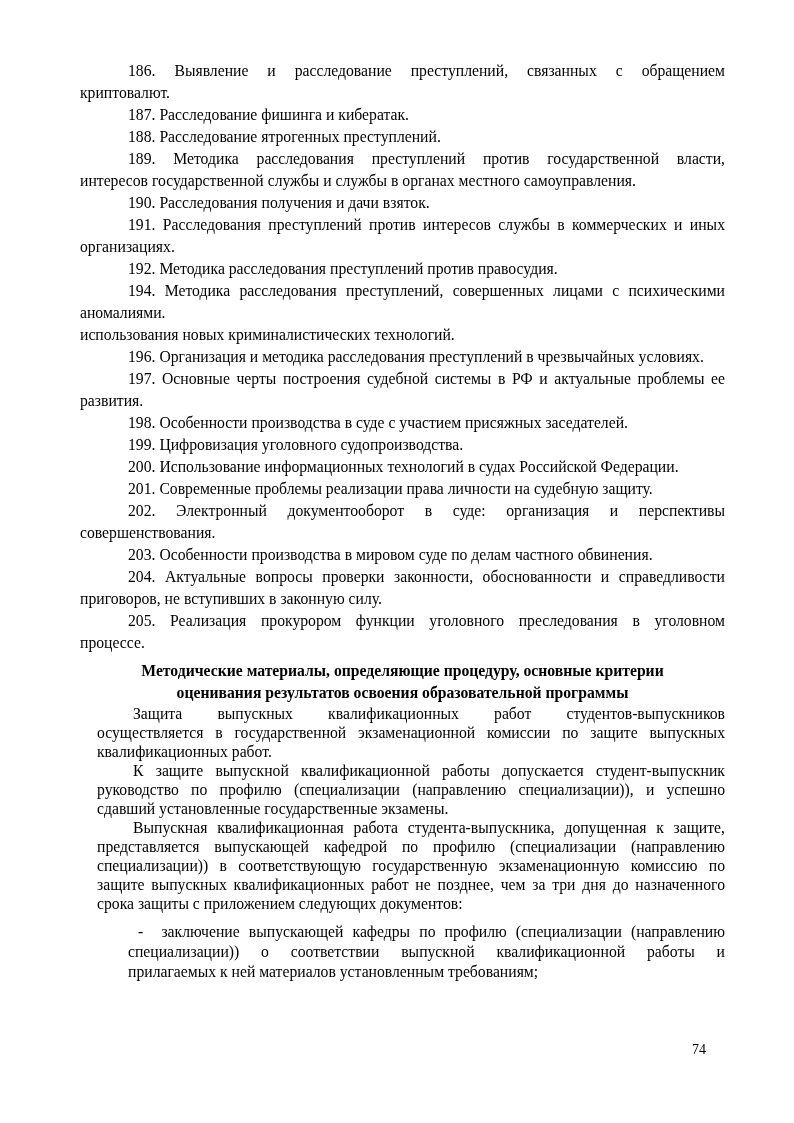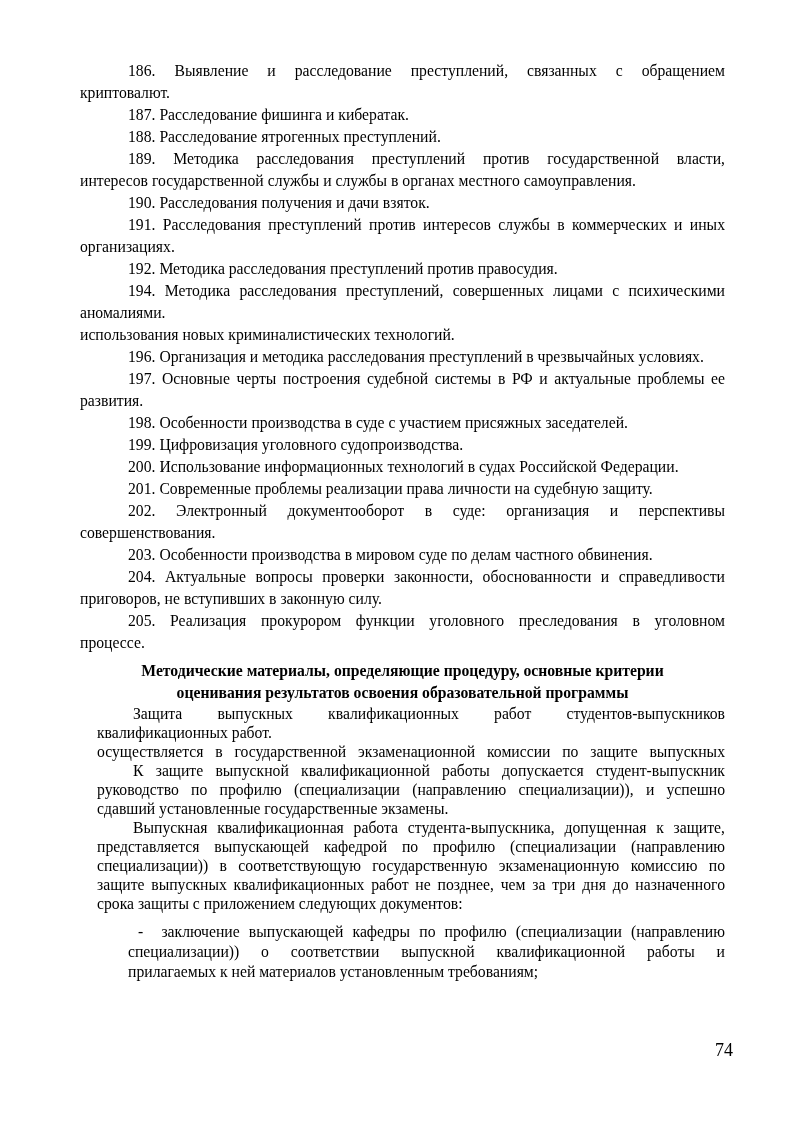--- a/index.html
+++ b/index.html
@@ -47,22 +47,22 @@
     .section .line { line-height: 19px; }
     .ind-sec { padding-left: 36px; }
     
     .bullet { margin-left: 48px; margin-top: 9px; }
     .bullet .line { line-height: 20px; }
     .ind-bullet { padding-left: 10px; }
     
     .page-number {
       position: absolute;
       top: 1041px;
-      right: 61px;
-      font-size: 18px;
+      right: 88px;
+      font-size: 14px;
       line-height: 18px;
       color: #000000;
     }
   </style>
 </head>
 <body>
 
 <div class="page">
   <div class="content">
 
@@ -135,22 +135,22 @@
       </div>
 
     <div class="heading">
       <div class="hline">Методические материалы, определяющие процедуру, основные критерии</div>
       <div class="hline">оценивания результатов освоения образовательной программы</div>
     </div>
 
     <div class="section">
         <div>
           <div class="line ind-sec">Защита выпускных квалификационных работ студентов-выпускников</div>
+          <div class="line">осуществляется в государственной экзаменационной комиссии по защите выпускных</div>
           <div class="line last">квалификационных работ.</div>
-          <div class="line">осуществляется в государственной экзаменационной комиссии по защите выпускных</div>
         </div>
         <div>
           <div class="line ind-sec">К защите выпускной квалификационной работы допускается студент-выпускник</div>
           <div class="line">руководство по профилю (специализации (направлению специализации)), и успешно</div>
           <div class="line last">сдавший установленные государственные экзамены.</div>
         </div>
         <div>
           <div class="line ind-sec">Выпускная квалификационная работа студента-выпускника, допущенная к защите,</div>
           <div class="line">представляется выпускающей кафедрой по профилю (специализации (направлению</div>
           <div class="line">специализации)) в соответствующую государственную экзаменационную комиссию по</div>

